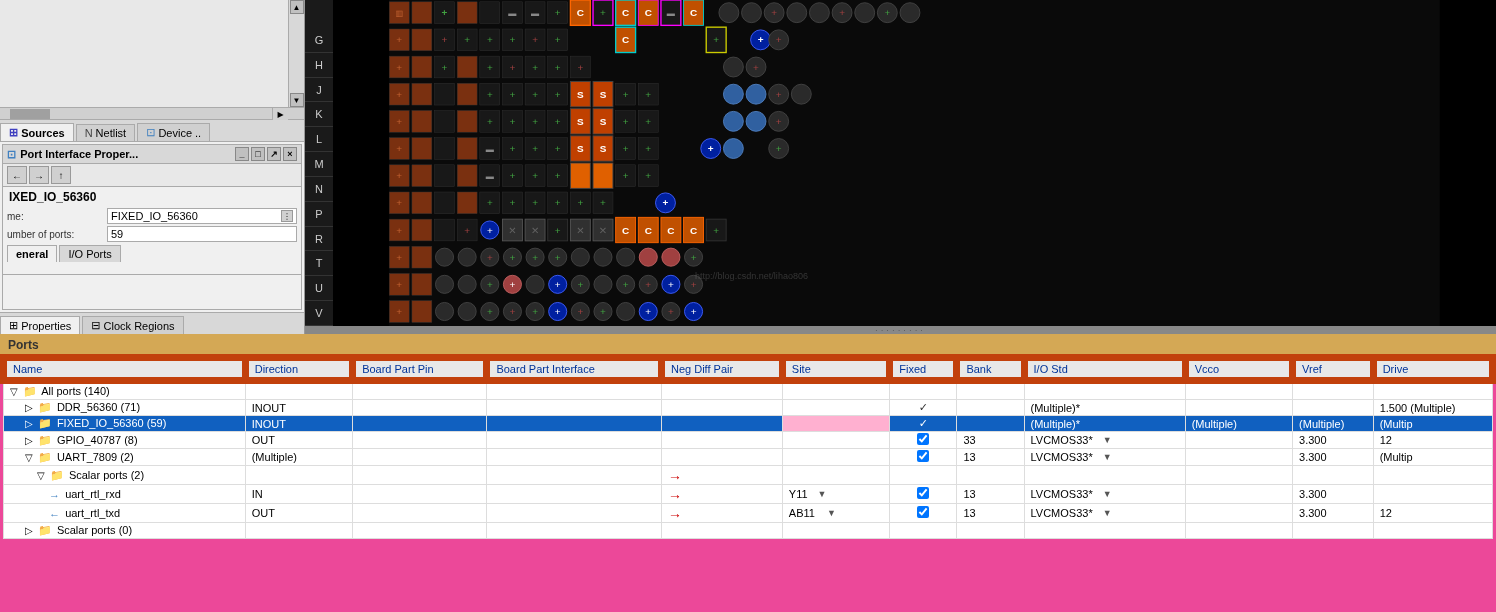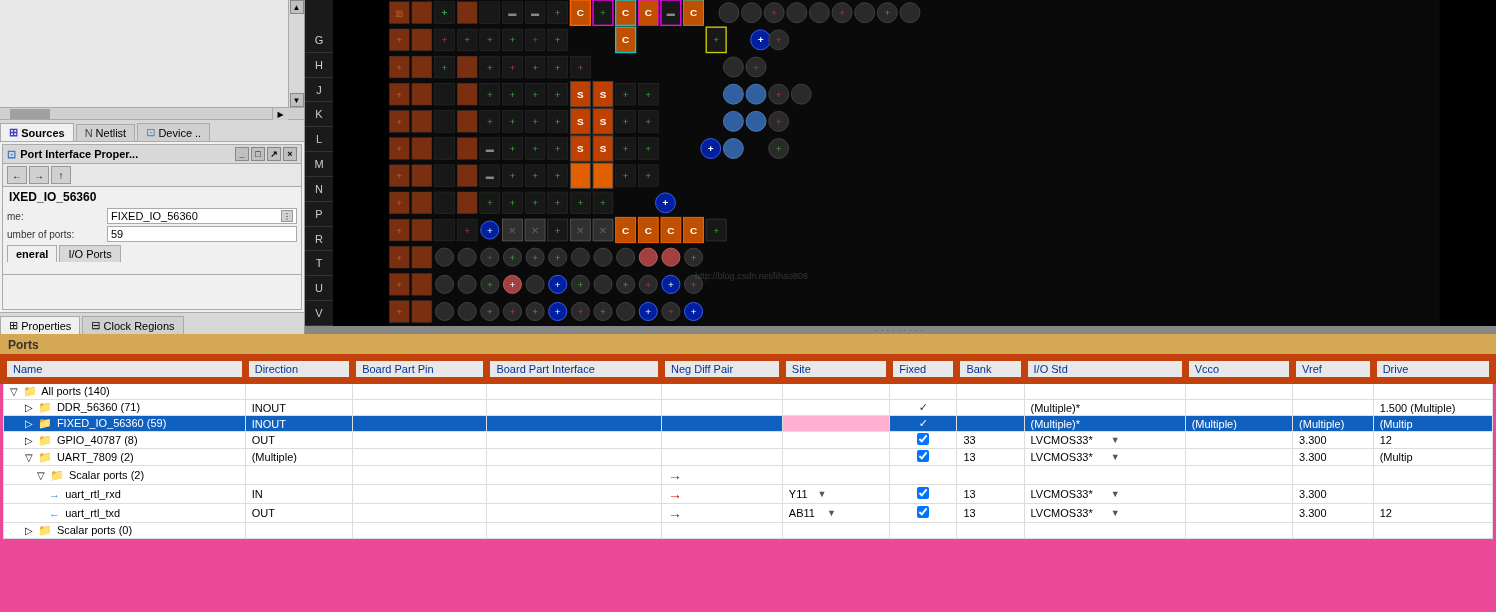--- a/index.html
+++ b/index.html
@@ -51,21 +51,21 @@
     .folder-icon { color: #e8c060; margin-right: 2px; }
     .file-icon { color: #4080c0; margin-right: 2px; }
 
     .checkbox-cell { text-align: center; }
     .checkbox-sm { width: 12px; height: 12px; }
 
     .full-layout { display: flex; flex-direction: column; width: 1496px; height: 612px; }
     .top-section { display: flex; flex: 1; min-height: 0; }
     .bottom-section { flex-shrink: 0; }
 
-    .io-std-dropdown { display: flex; align-items: center; gap: 18px; text-align: center; }
+    .io-std-dropdown { display: flex; align-items: center; gap: 10px; text-align: center; }
     .dropdown-arrow { font-size: 9px; color: #555; cursor: pointer; }
   </style>
 </head>
 <body>
 
 <div class="full-layout">
   <div class="top-section">
 
     <div class="left-panel">
 

